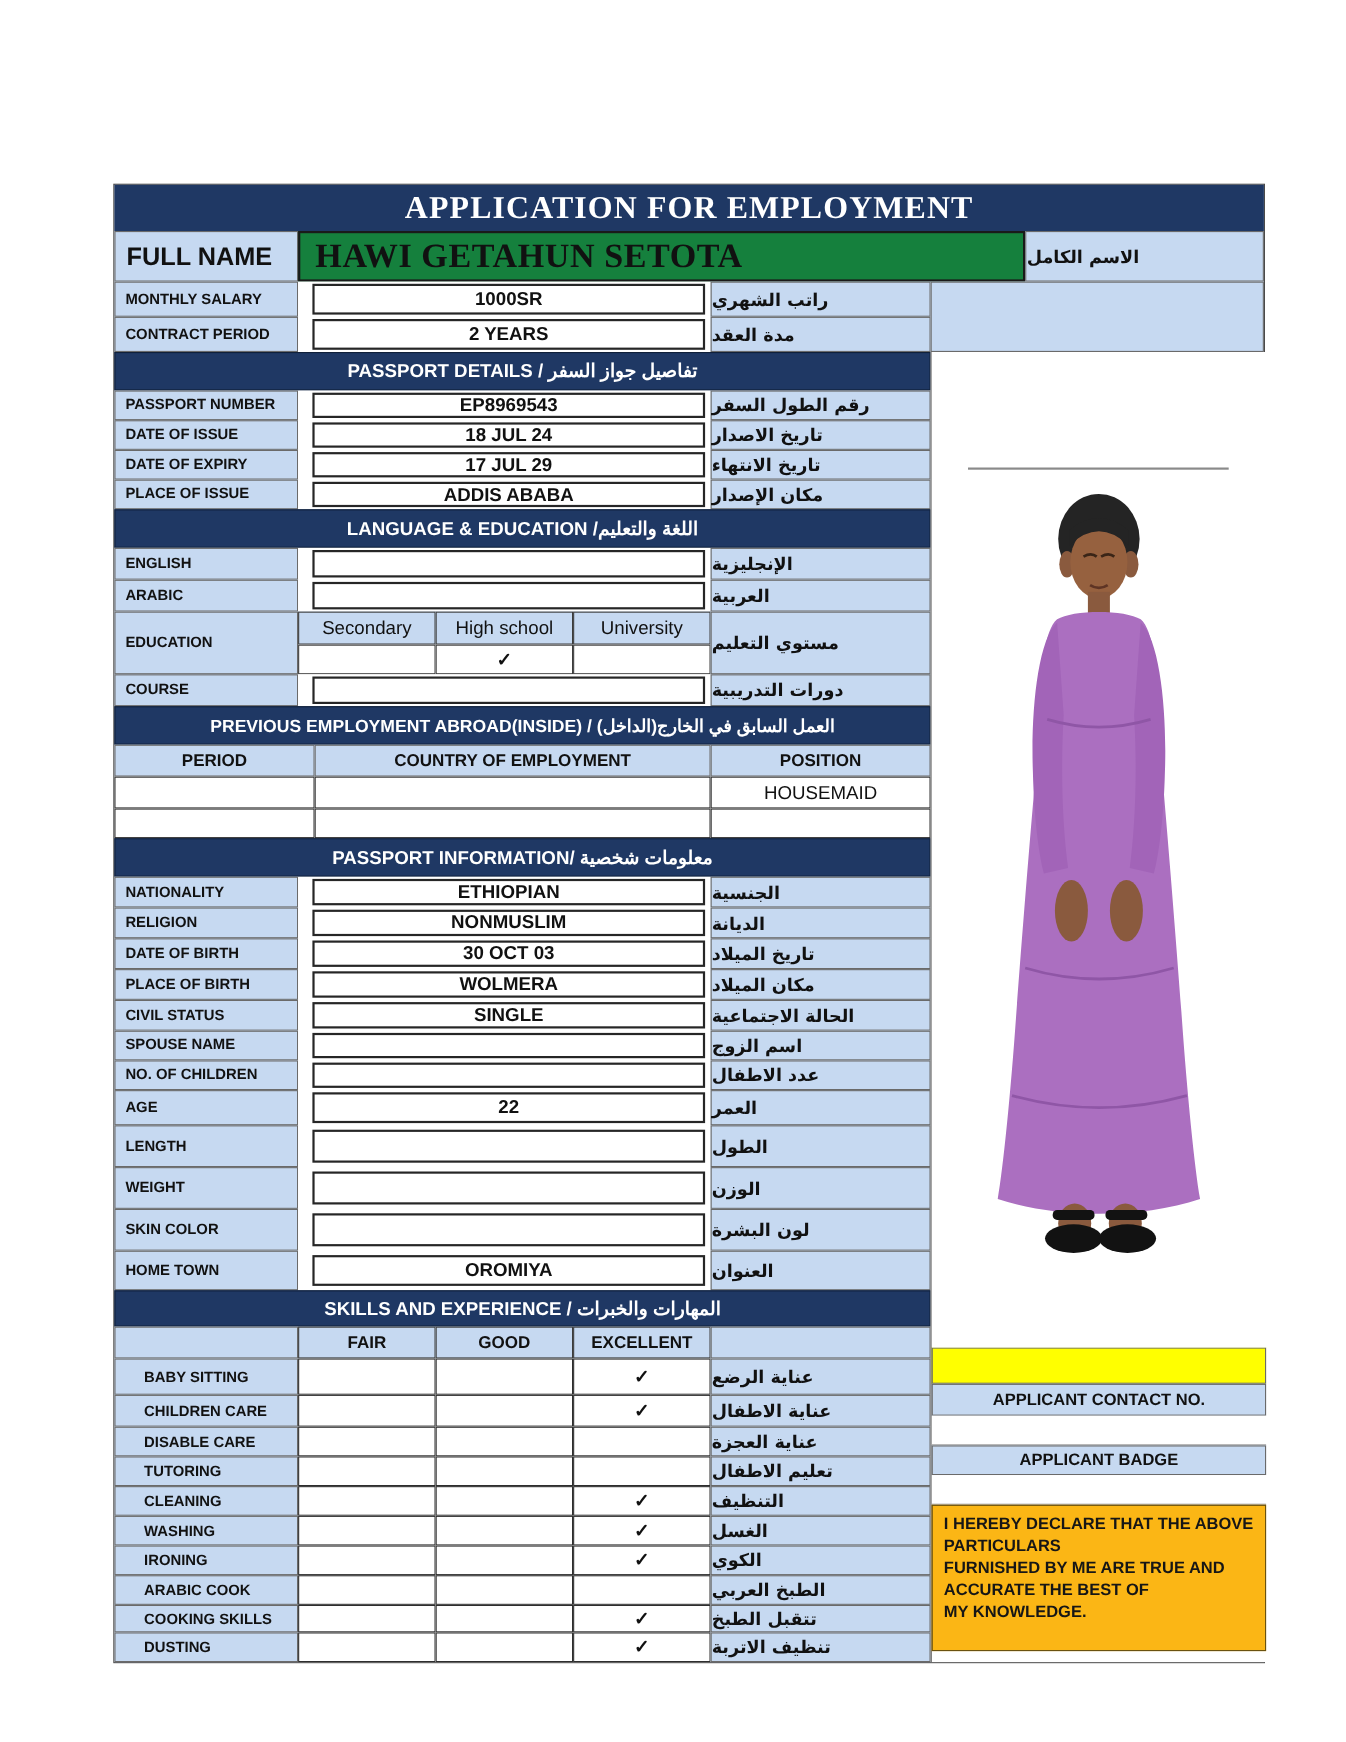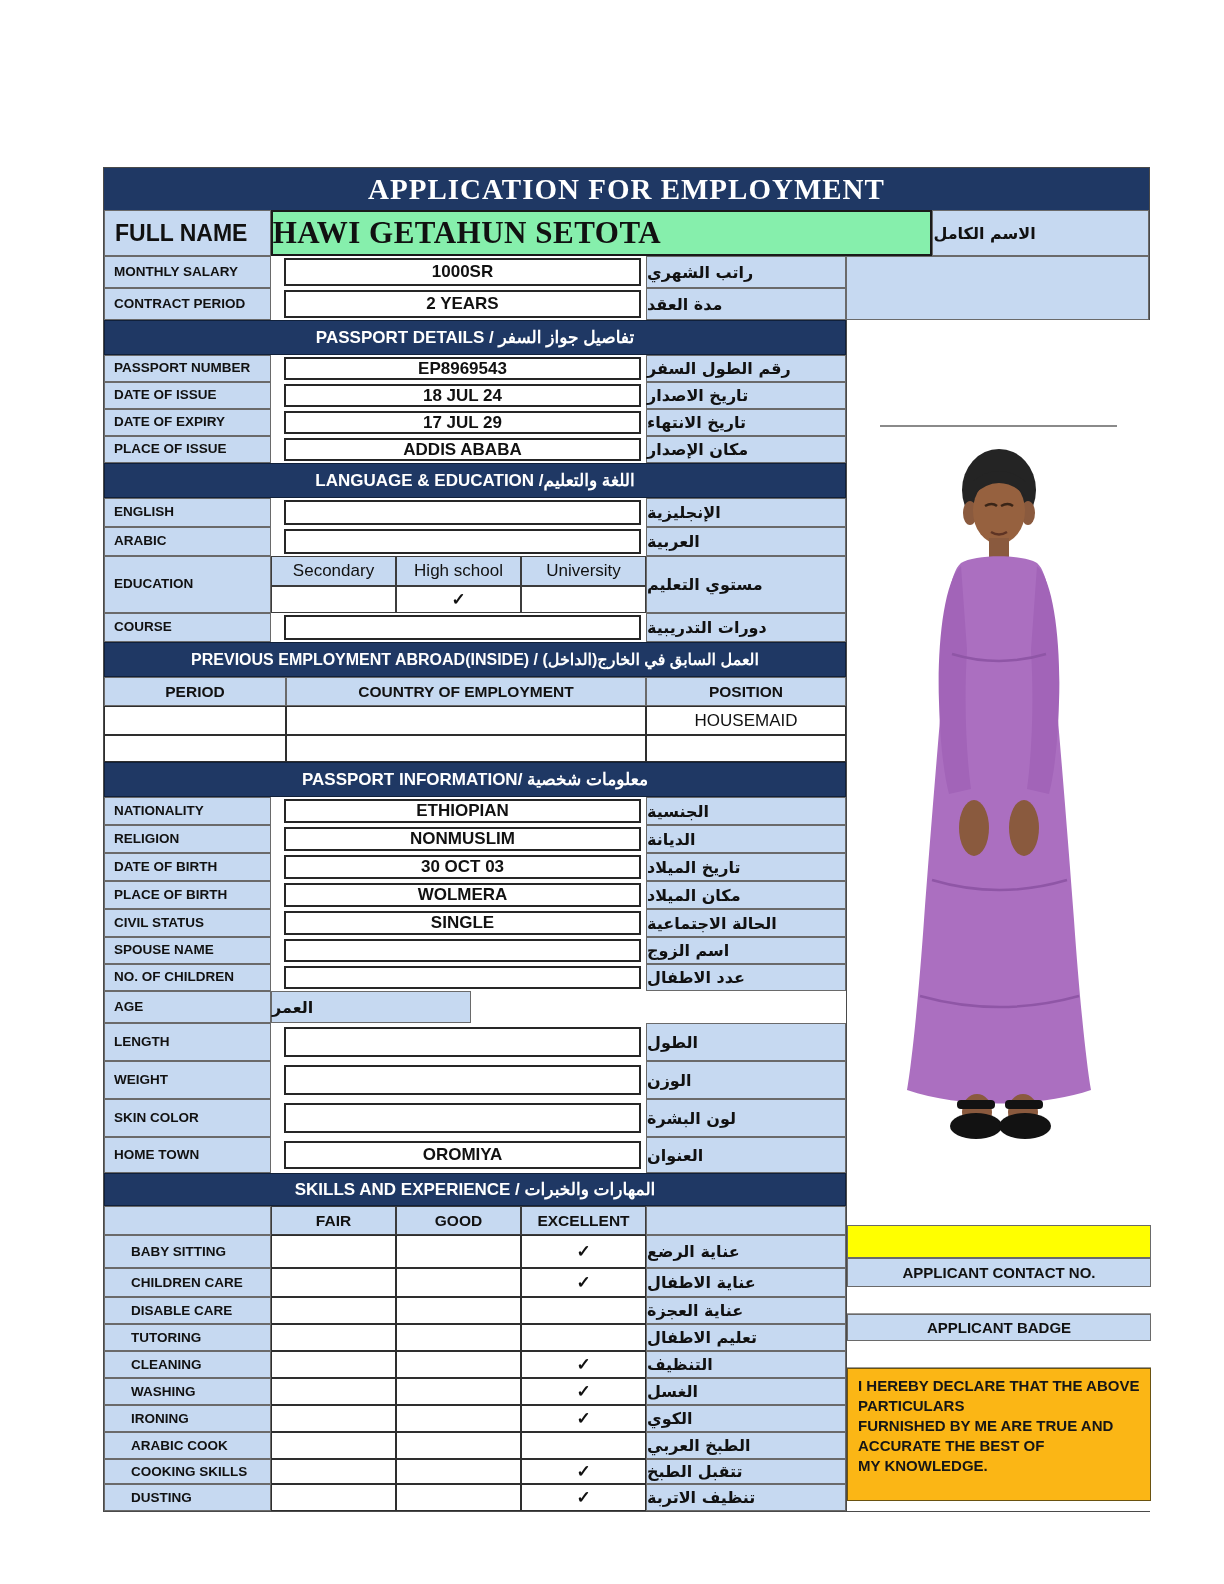--- a/index.html
+++ b/index.html
@@ -8,22 +8,22 @@
   .doc{position:absolute;left:103px;top:167px;width:1047px;border:1px solid #4a4a4a;box-sizing:border-box;background:#fff;}
   .row{display:flex;box-sizing:border-box;}
   .cell{box-sizing:border-box;display:flex;align-items:center;}
   .lblue{background:#C6D9F1;border:1px solid #6a6a6a;}
   .sect{background:#1F3864;color:#fff;font-weight:bold;font-size:17px;justify-content:center;display:flex;align-items:center;border:1px solid #10203a;}
   .titlebar{height:42px;background:#1F3864;color:#fff;display:flex;align-items:center;justify-content:center;
     font-family:"Liberation Serif",serif;font-weight:bold;font-size:29px;letter-spacing:1px;}
   
   .fn-row{height:46px;}
   .fn-label{width:167px;font-weight:bold;font-size:23px;padding-left:10px;}
-  .fn-box{width:663px;background:#86efac;border:2px solid #1a1a1a;font-family:"Liberation Serif",serif;
-    font-weight:bold;font-size:31px;letter-spacing:.5px;}
+  .fn-box{width:663px;background:#15803d;border:2px solid #1a1a1a;font-family:"Liberation Serif",serif;
+    font-weight:bold;font-size:31px;padding-left:14px;letter-spacing:.5px;}
   .fn-ar{width:217px;justify-content:flex-end;padding-right:12px;}
   
   .c-lbl{width:167px;font-weight:bold;font-size:13.5px;padding-left:9px;line-height:1.05;}
   .c-val{width:375px;padding:2px 5px 2px 13px;background:#fff;}
   .box{flex:1;height:100%;background:#fff;border:2px solid #262626;display:flex;align-items:center;justify-content:center;font-size:17px;box-sizing:border-box;font-weight:bold;}
   .ar{font-family:"DejaVu Sans",sans-serif;font-weight:bold;font-size:16px;direction:rtl;}
   .c-ar{width:200px;justify-content:flex-end;padding-right:10px;}
   
   .sal-left{width:742px;display:flex;flex-direction:column;}
   .sal-right{width:305px;}
@@ -226,20 +226,23 @@
         </div>
         <div class="row" style="height:27px">
           <div class="cell lblue c-lbl">NO. OF CHILDREN</div>
           <div class="cell c-val">
               <div class="box"></div>
             </div>
           <div class="cell lblue c-ar ar">عدد الاطفال</div>
         </div>
         <div class="row" style="height:32px">
           <div class="cell lblue c-lbl">AGE</div>
+          <div class="cell c-val">
+              <div class="box">22</div>
+            </div>
           <div class="cell lblue c-ar ar">العمر</div>
         </div>
         <div class="row" style="height:38px">
           <div class="cell lblue c-lbl">LENGTH</div>
           <div class="cell c-val" style="padding-top:4px;padding-bottom:4px">
               <div class="box"></div>
             </div>
           <div class="cell lblue c-ar ar">الطول</div>
         </div>
         <div class="row" style="height:38px">

